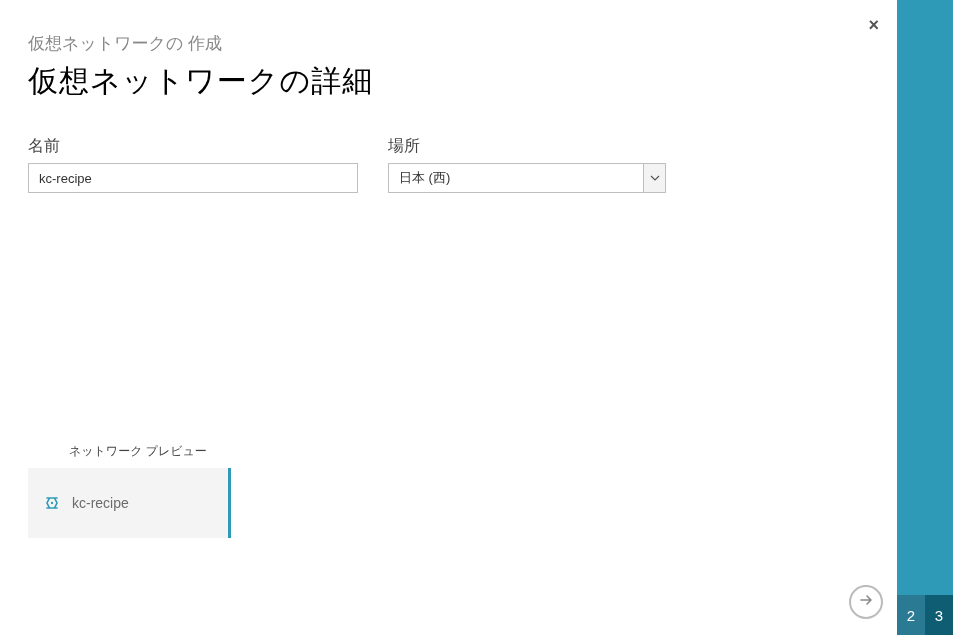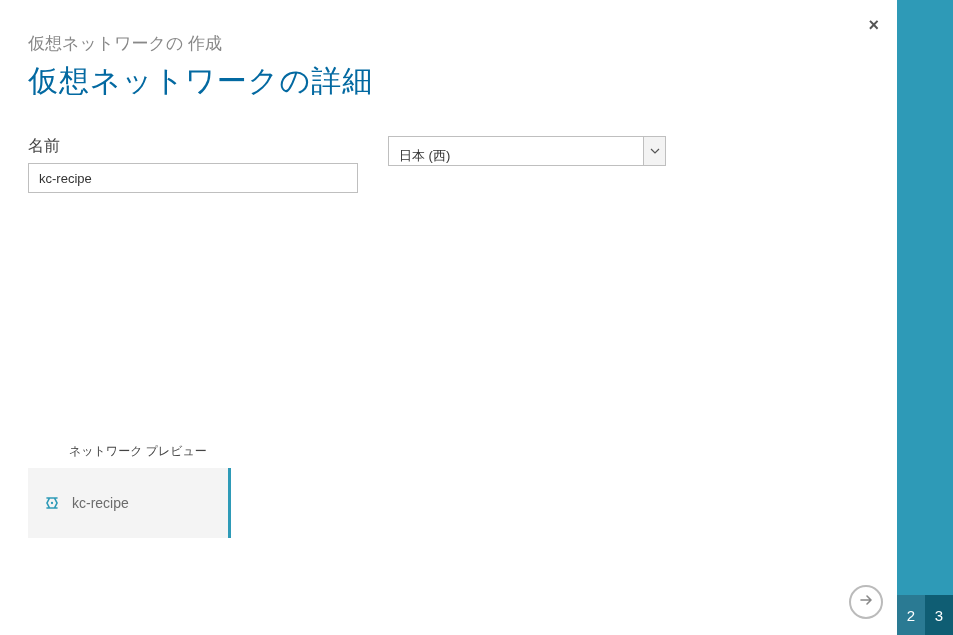--- a/index.html
+++ b/index.html
@@ -52,21 +52,21 @@
 
   .breadcrumb {
     font-size: 17px;
     color: #888;
     margin-top: 8px;
     margin-bottom: 6px;
   }
   .page-title {
     font-size: 30px;
     font-weight: 300;
-    color: #0369a1;
+    color: #000000;
     letter-spacing: 1px;
     margin-bottom: 34px;
   }
   .form-row {
     display: flex;
     gap: 30px;
   }
   .form-col {
     display: flex;
     flex-direction: column;
@@ -89,21 +89,21 @@
     font-family: inherit;
     outline: none;
   }
   .select-wrap {
     position: relative;
     width: 100%;
     height: 30px;
     border: 1px solid #bfbfbf;
     background: #fff;
     display: flex;
-    align-items: flex-end;
+    align-items: center;
     padding: 0 30px 0 10px;
     font-size: 13px;
     color: #333;
     cursor: default;
   }
   .select-caret {
     position: absolute;
     right: 0; top: 0;
     width: 22px; height: 28px;
     border-left: 1px solid #bfbfbf;
@@ -174,20 +174,21 @@
 
   <div class="breadcrumb">仮想ネットワークの 作成</div>
   <h1 class="page-title">仮想ネットワークの詳細</h1>
 
   <div class="form-row">
     <div class="form-col col-name">
       <label class="field-label">名前</label>
       <input class="text-input" type="text" value="kc-recipe" style="">
     </div>
     <div class="form-col col-loc">
+      <label class="field-label">場所</label>
       <div class="select-wrap">
         <span>日本 (西)</span>
         <span class="select-caret">
           <svg viewBox="0 0 10 10">
               <path d="M1 3 L5 7 L9 3" fill="none" stroke="#555" stroke-width="1.2"></path>
             </svg>
         </span>
       </div>
     </div>
   </div>

